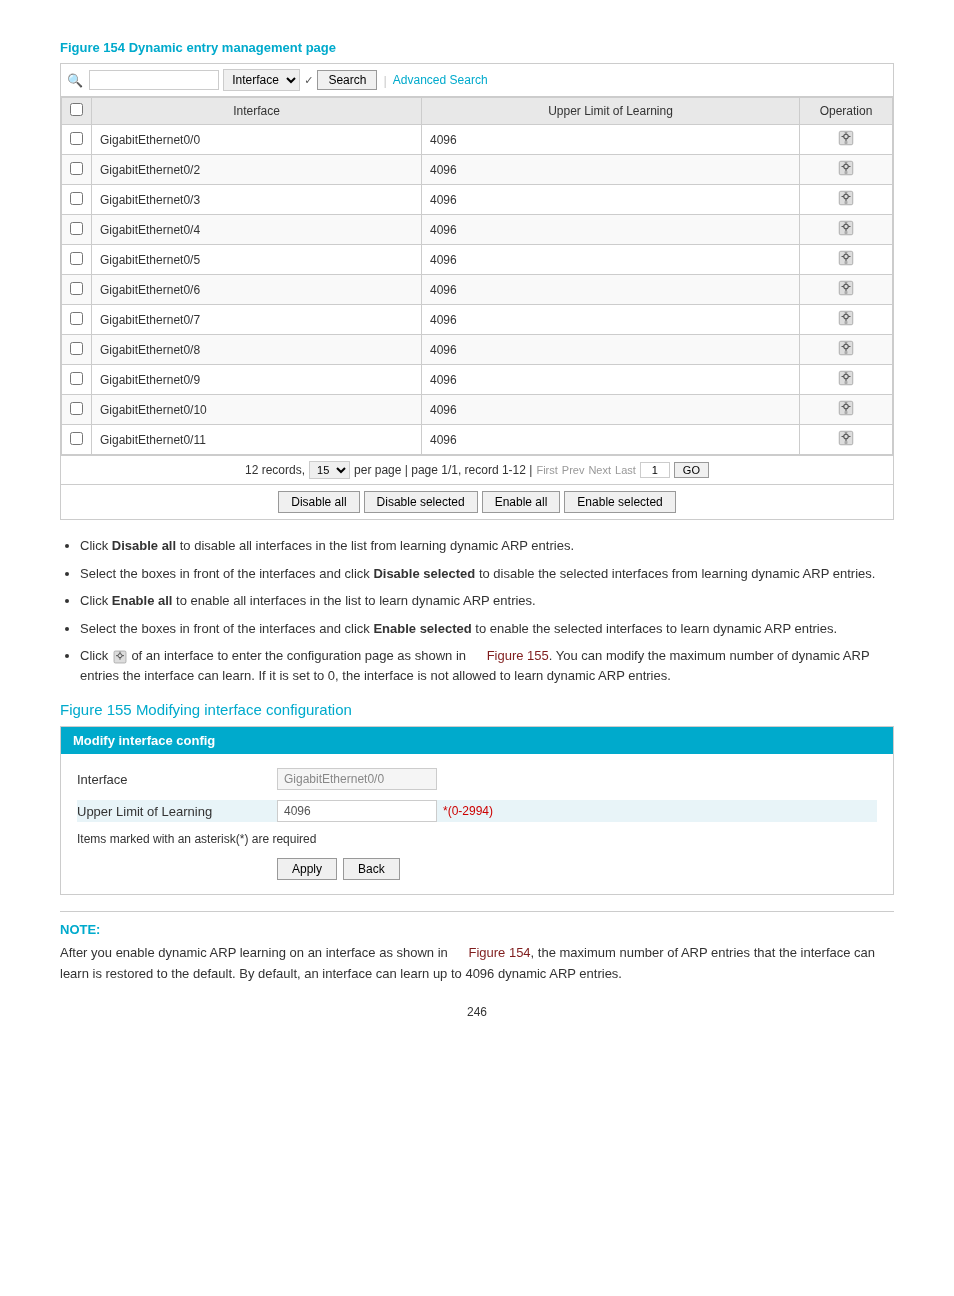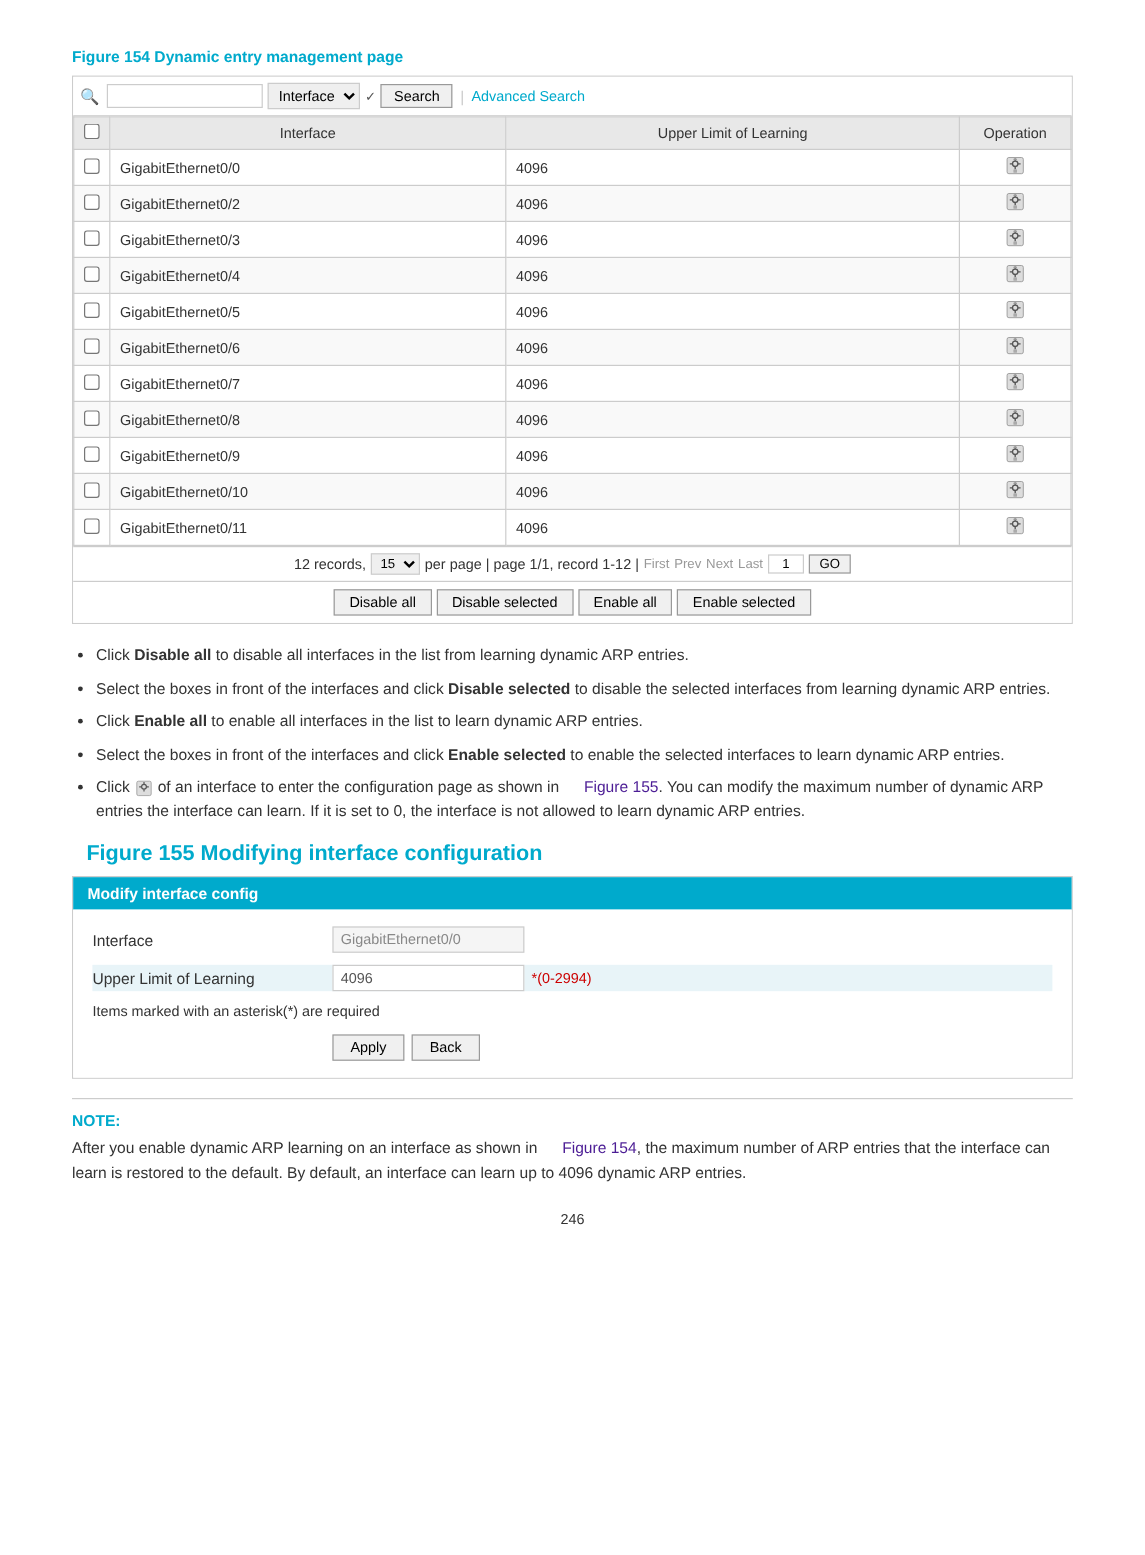--- a/index.html
+++ b/index.html
@@ -177,23 +177,23 @@
       line-height: 1.5;
       font-size: 13px;
     }
 
     .bullet-list li strong {
       font-weight: bold;
     }
 
     .figure-title-2 {
       color: #00aacc;
-      font-weight: bold;
-      font-size: 18px;
-      margin: 16px 0 8px 12px;
+      font-weight: normal;
+      font-size: 15px;
+      margin: 16px 0 8px 0;
     }
 
     .config-box {
       border: 1px solid #ccc;
       margin-bottom: 16px;
     }
 
     .config-box-header {
       background: #00aacc;
       color: #fff;
@@ -273,21 +273,21 @@
       margin-bottom: 6px;
     }
 
     .note-text {
       font-size: 13px;
       line-height: 1.6;
       color: #333;
     }
 
     .link-ref {
-      color: #4c1d95;
+      color: #7f1d1d;
       text-decoration: none;
       cursor: pointer;
       padding-left: 17px;
     }
 
     .page-number {
       text-align: center;
       font-size: 12px;
       color: #333;
       margin-top: 20px;

